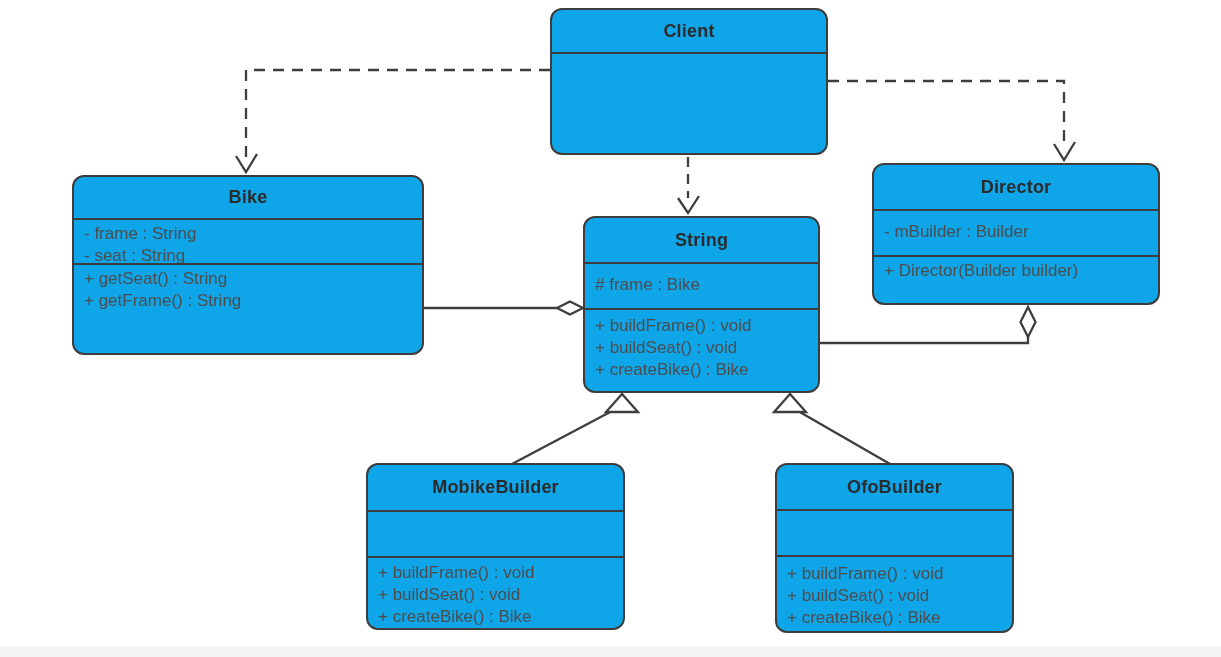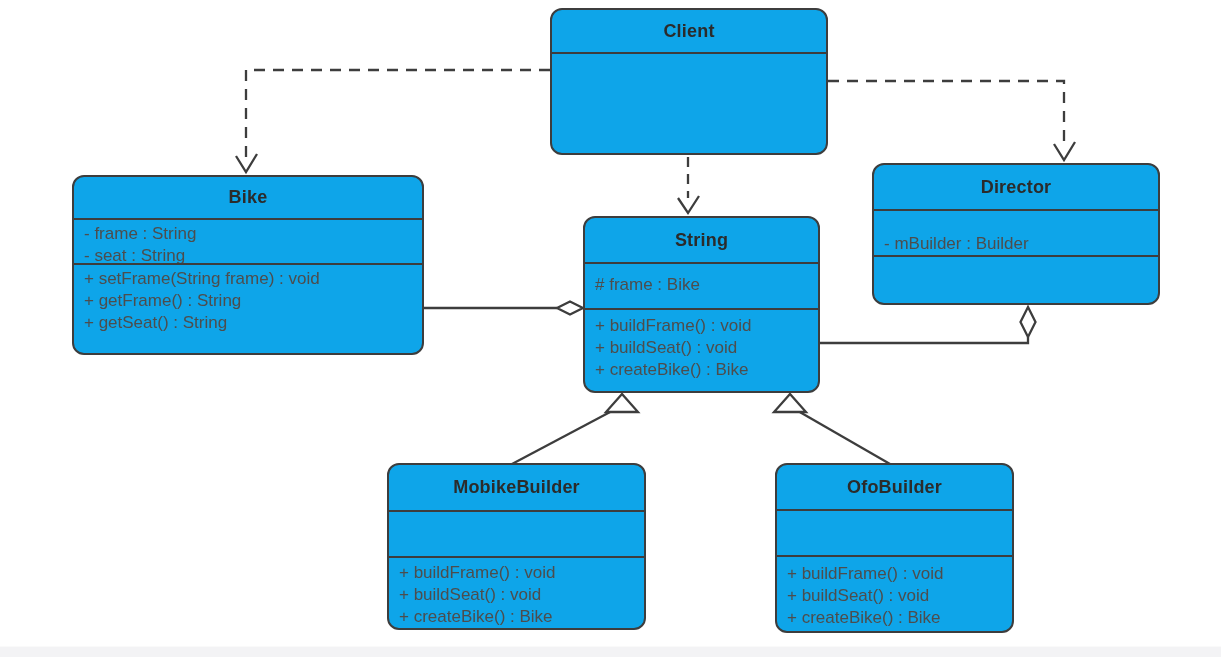--- a/index.html
+++ b/index.html
@@ -98,48 +98,48 @@
     <div class="uml-attrs" style="height:47px"></div>
   </div>
 
   <div class="uml-class" style="left:72px;top:175px;width:352px;height:180px">
     <div class="uml-title" style="height:41px">Bike</div>
     <div class="uml-attrs" style="height:45px">
       <div class="member">- frame : String</div>
       <div class="member">- seat : String</div>
     </div>
     <div class="uml-methods">
-      <div class="member">+ setFrame(String frame) : void</div>
+      <div class="member">+ getSeat() : String</div>
       <div class="member">+ getFrame() : String</div>
-      <div class="member">+ getSeat() : String</div>
     </div>
   </div>
 
   <div class="uml-class" style="left:583px;top:216px;width:237px;height:177px">
     <div class="uml-title" style="height:44px">String</div>
     <div class="uml-attrs" style="height:46px;padding-top:10px">
       <div class="member"># frame : Bike</div>
     </div>
     <div class="uml-methods" style="padding-top:5px">
       <div class="member">+ buildFrame() : void</div>
       <div class="member">+ buildSeat() : void</div>
       <div class="member">+ createBike() : Bike</div>
     </div>
   </div>
 
   <div class="uml-class" style="left:872px;top:163px;width:288px;height:142px">
     <div class="uml-title" style="height:44px">Director</div>
-    <div class="uml-attrs" style="height:46px;padding-top:22px">
+    <div class="uml-attrs" style="height:46px;padding-top:10px">
       <div class="member">- mBuilder : Builder</div>
     </div>
     <div class="uml-methods">
+      <div class="member">+ Director(Builder builder)</div>
     </div>
   </div>
 
-  <div class="uml-class" style="left:387px;top:463px;width:259px;height:167px">
+  <div class="uml-class" style="left:366px;top:463px;width:259px;height:167px">
     <div class="uml-title" style="height:45px">MobikeBuilder</div>
     <div class="uml-attrs" style="height:46px"></div>
     <div class="uml-methods" style="padding-top:4px">
       <div class="member">+ buildFrame() : void</div>
       <div class="member">+ buildSeat() : void</div>
       <div class="member">+ createBike() : Bike</div>
     </div>
   </div>
 
   <div class="uml-class" style="left:775px;top:463px;width:239px;height:170px">

